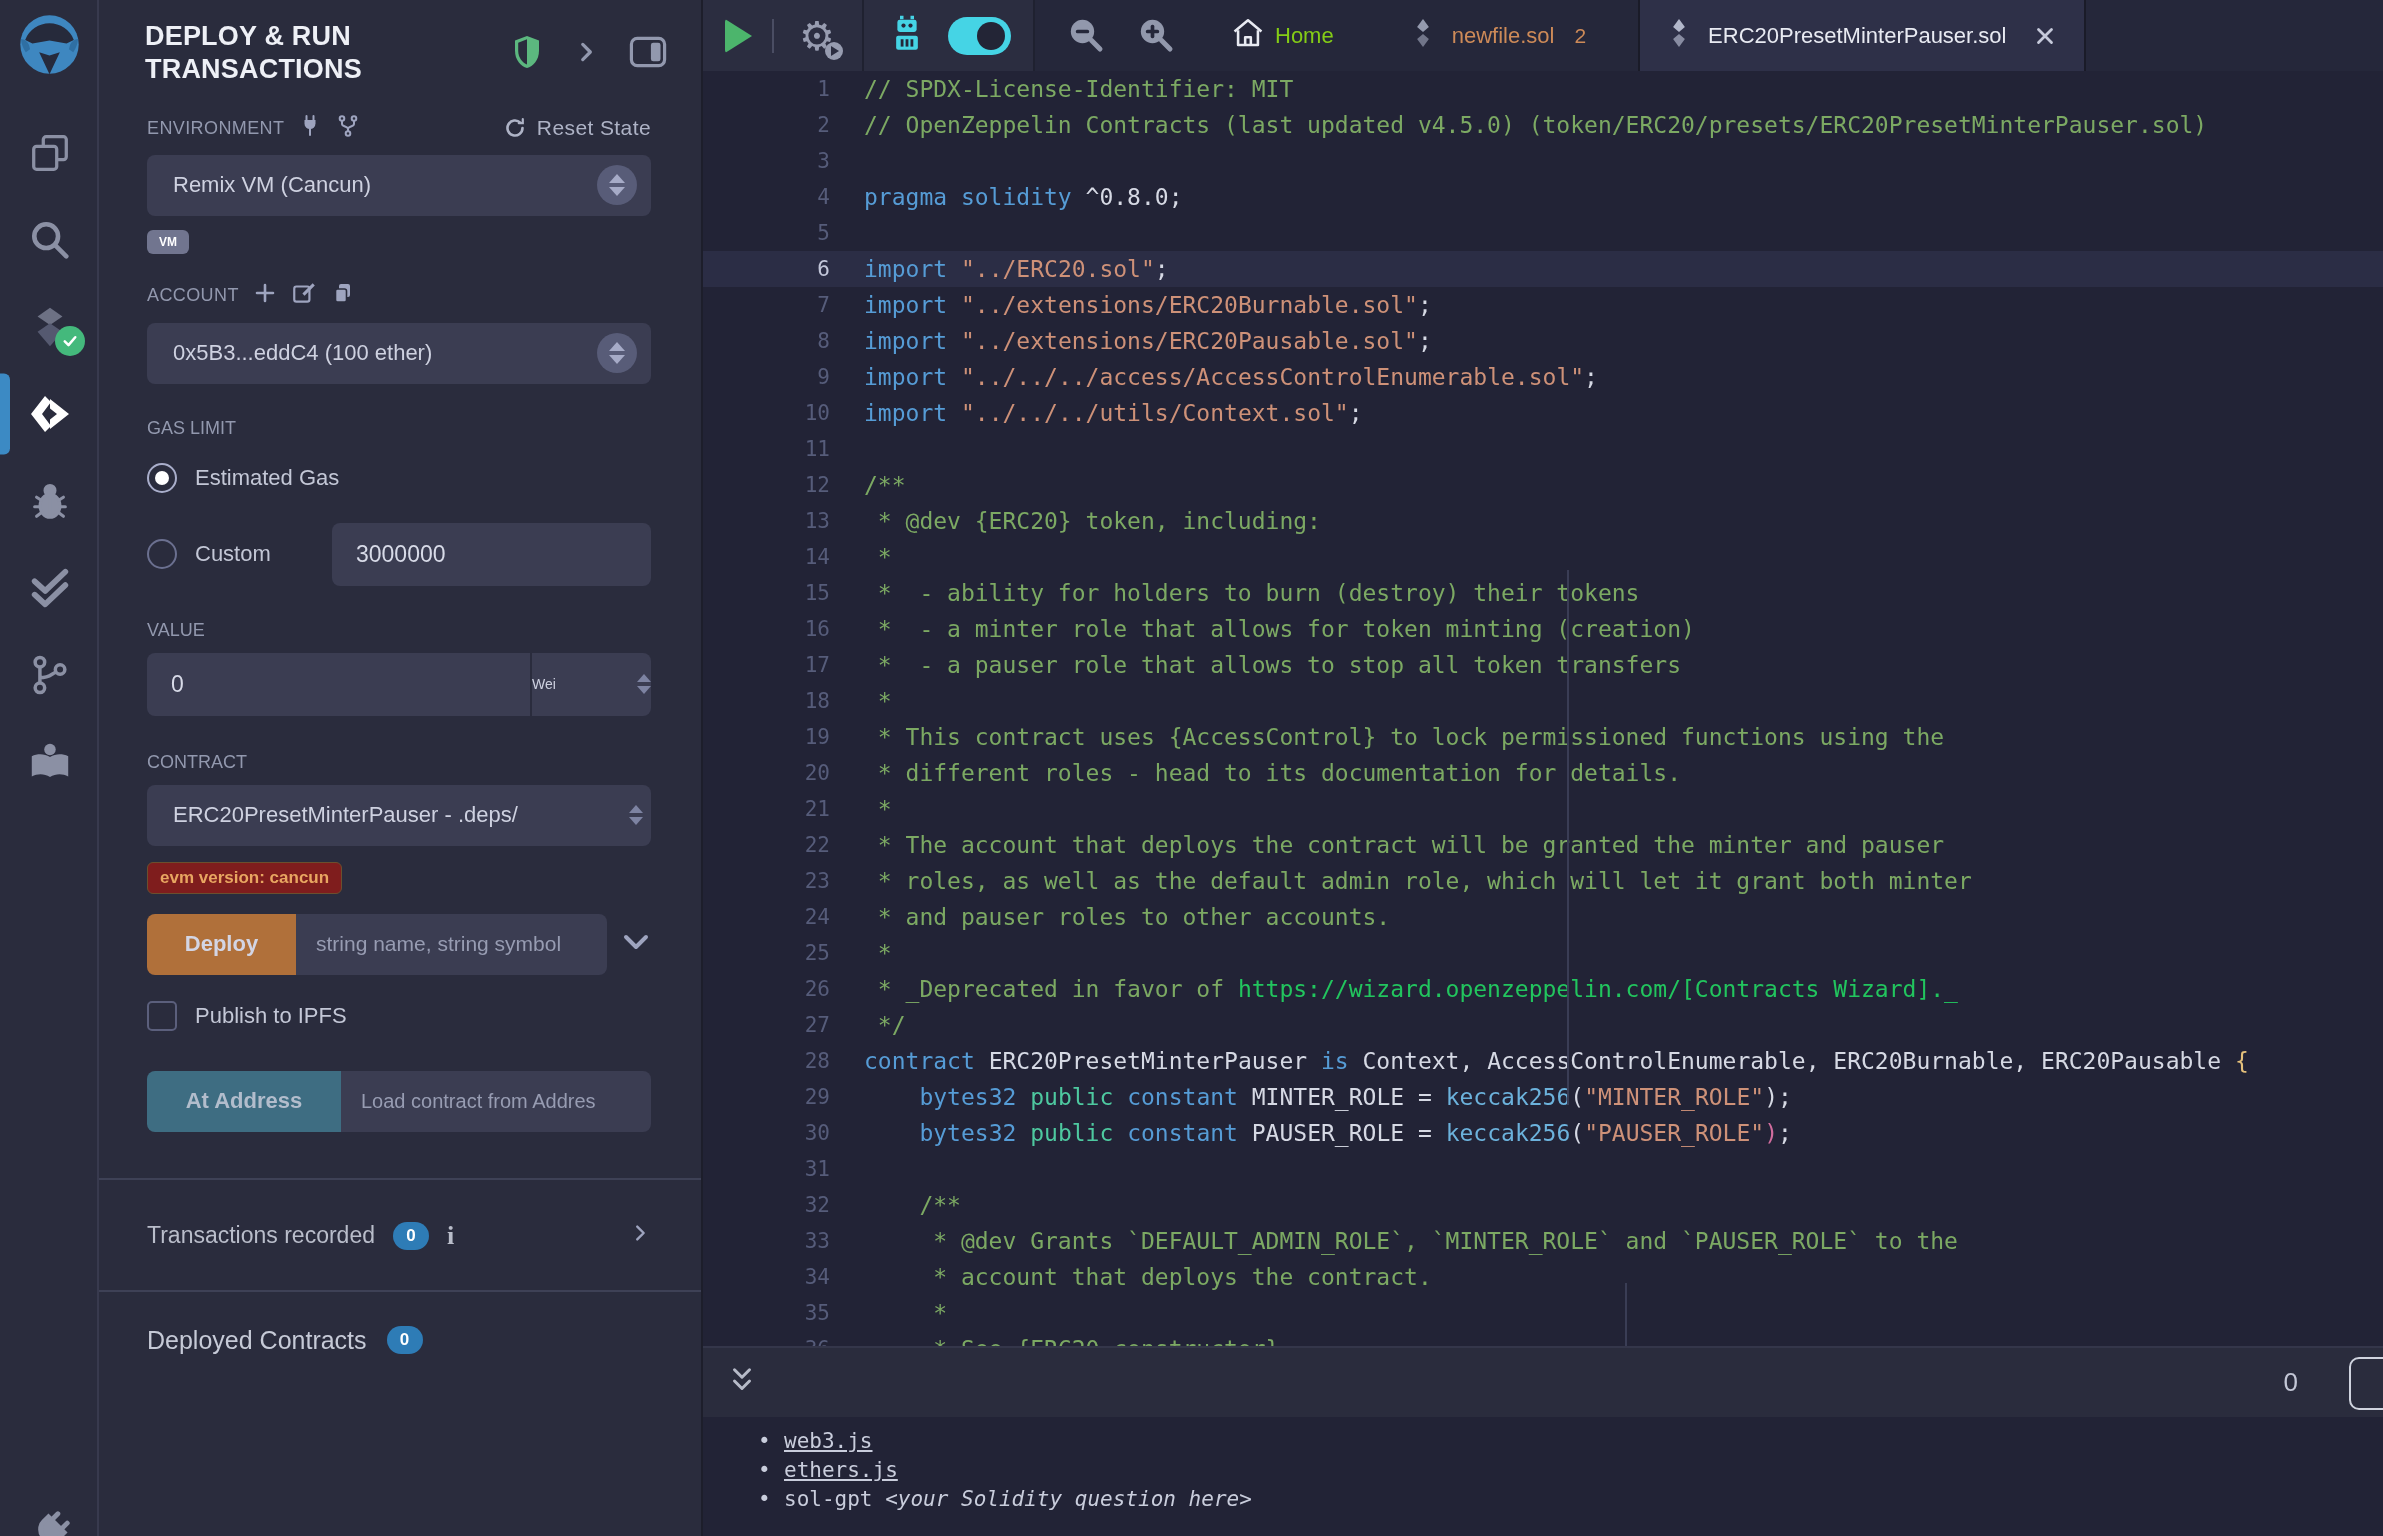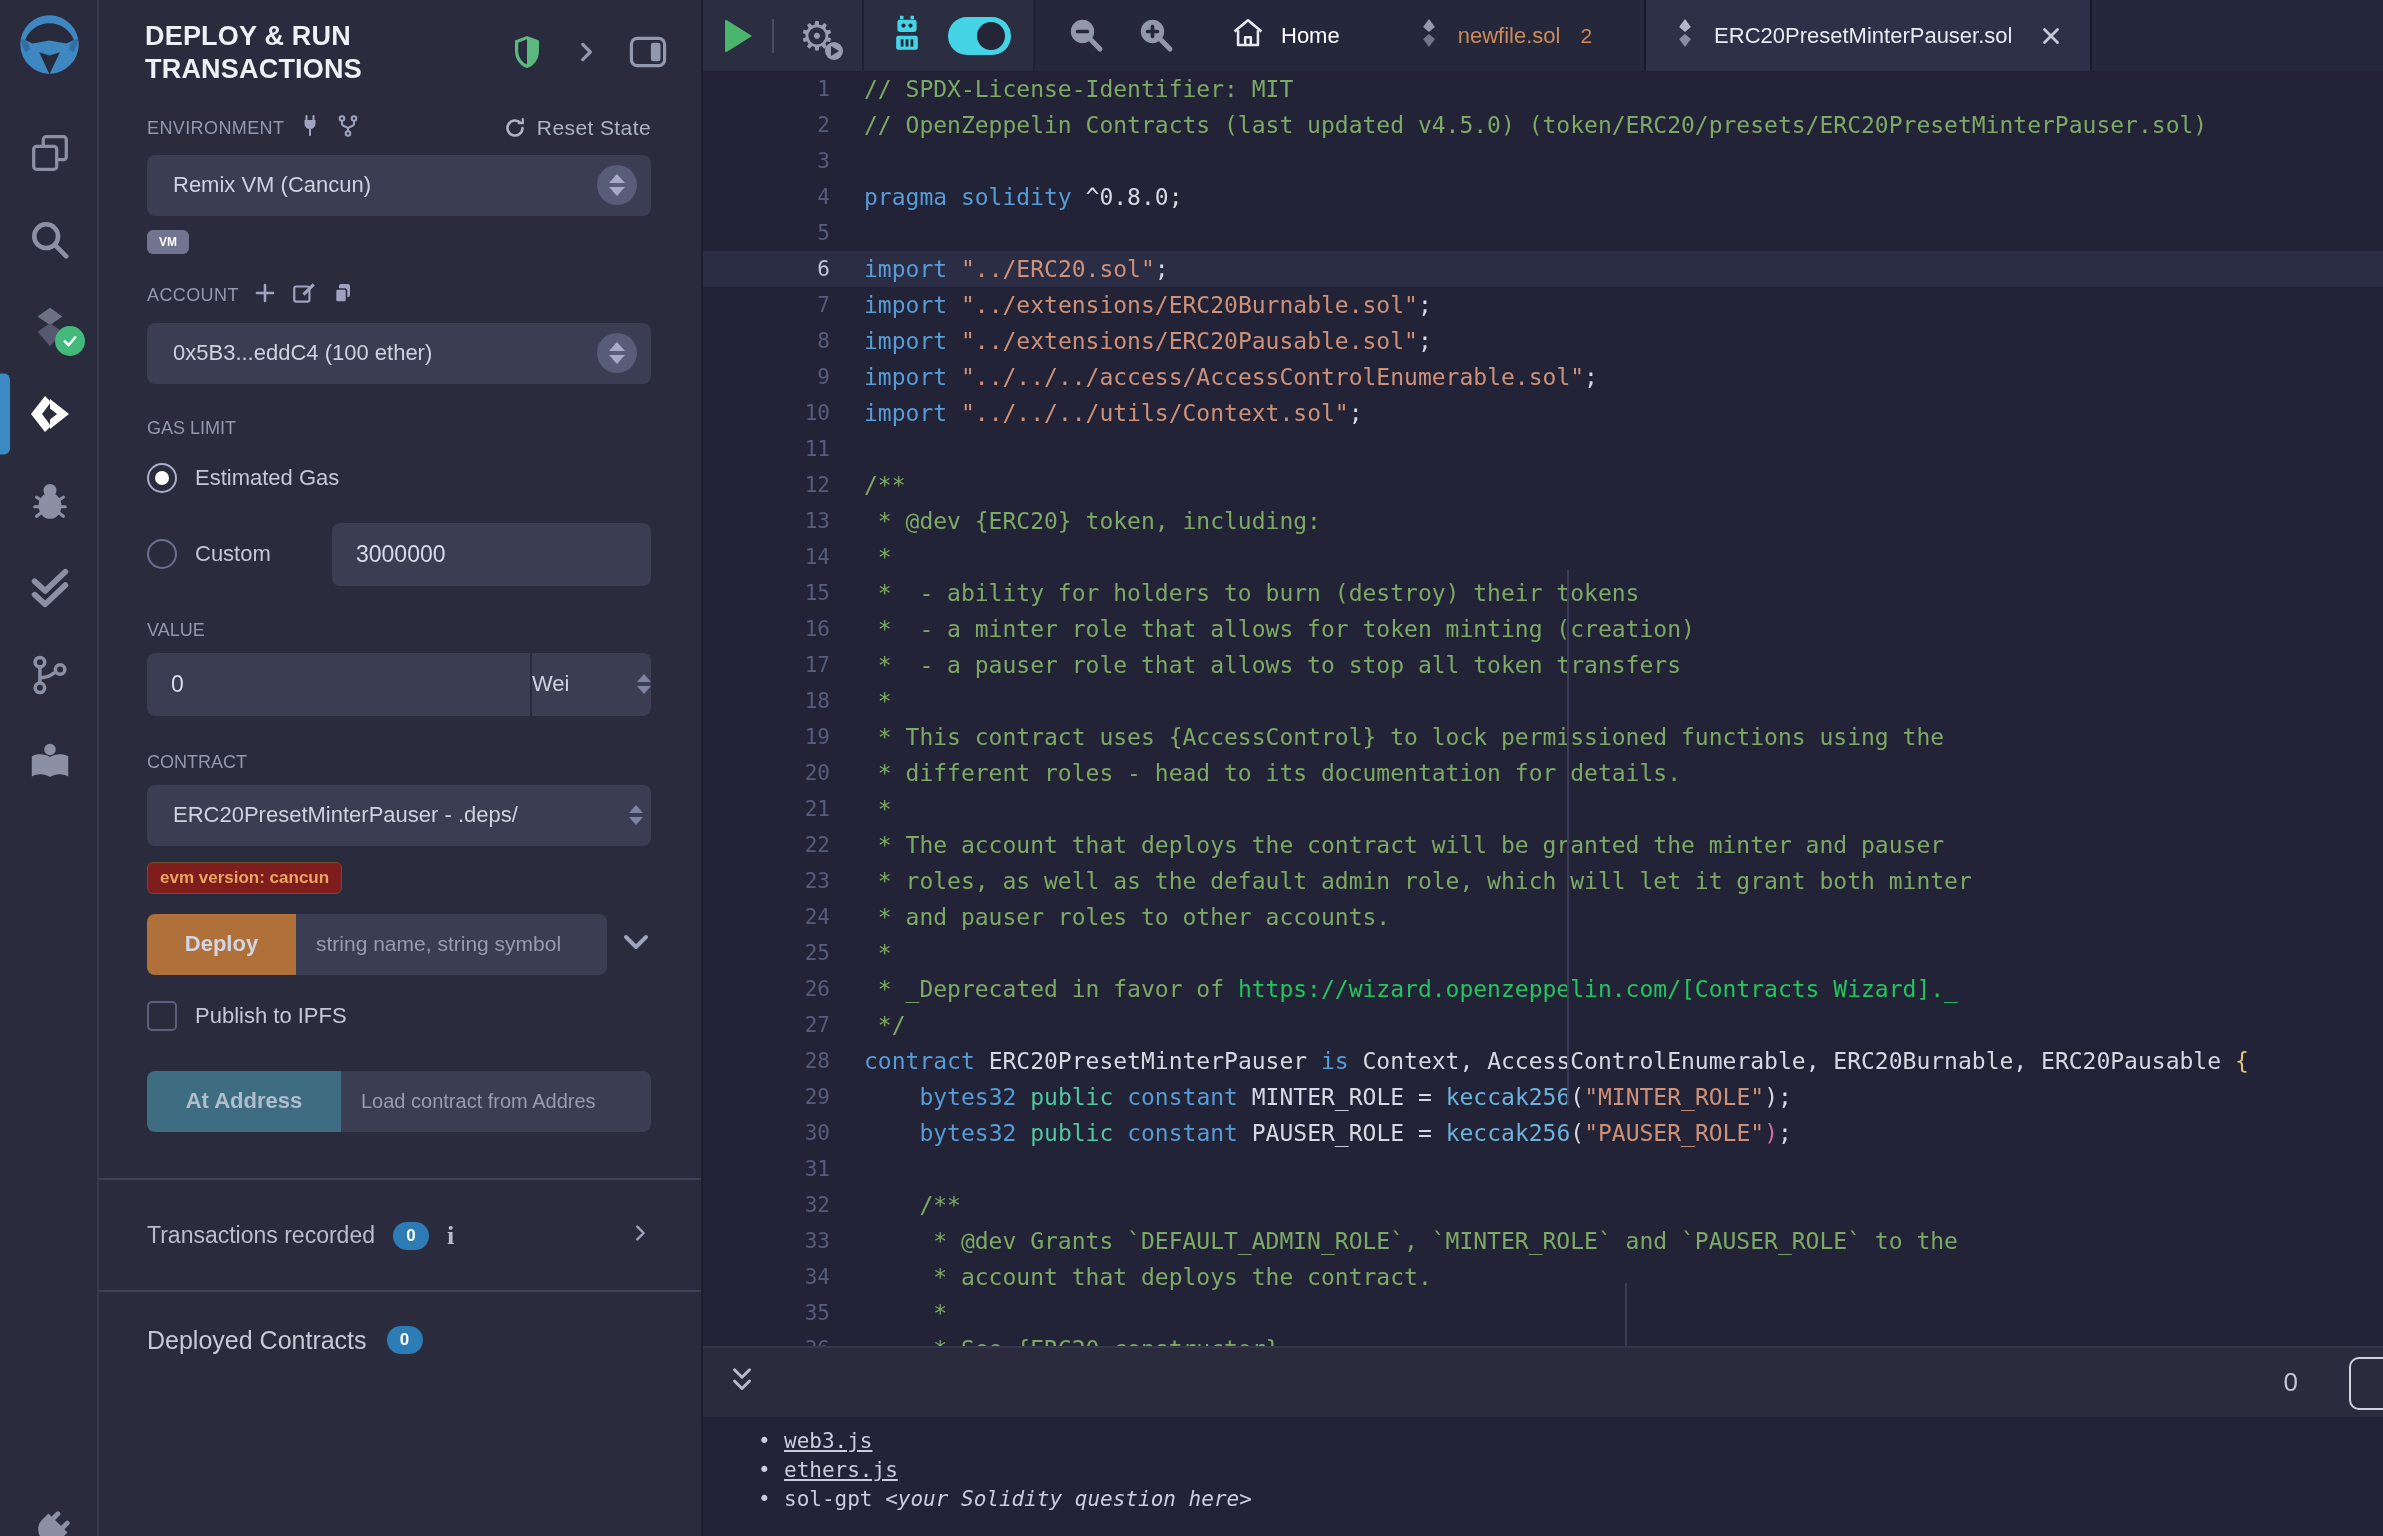--- a/index.html
+++ b/index.html
@@ -42,21 +42,21 @@
   .radio-row{display:flex;align-items:center;gap:18px;margin-top:24px;font-size:22px;color:#c3c7d6}
   .radio{width:30px;height:30px;border-radius:50%;border:2px solid #6b7090;flex:none;position:relative}
   .radio.sel{border-color:#a9aecb}
   .radio.sel::after{content:"";position:absolute;inset:6px;background:#fff;border-radius:50%}
   .gas-input{margin-left:auto;width:319px;height:63px;background:#3b3d52;border-radius:8px;border:none;
     color:#d8dbe8;font-size:23px;padding:0 24px;outline:none;font-family:"Liberation Sans",sans-serif}
   .value-row{display:flex;margin-top:12px}
   .value-input{flex:1;height:63px;background:#3b3d52;border:none;border-radius:8px 0 0 8px;color:#d8dbe8;
     font-size:23px;padding:0 24px;outline:none;font-family:"Liberation Sans",sans-serif}
   .wei-box{width:121px;height:63px;background:#3b3d52;border-left:2px solid #2a2c3d;border-radius:0 8px 8px 0;
-    display:flex;align-items:center;justify-content:center;gap:14px;font-size:22px;color:#ced1e0}
+    display:flex;align-items:center;justify-content:center;gap:14px;font-size:14px;color:#ced1e0}
   .evm-badge{display:inline-block;margin-top:16px;background:#7f1d1d;border:1px solid #6b4f2e;border-radius:6px;
     color:#e8a661;font-weight:700;font-size:17px;padding:5px 12px}
   .deploy-row{display:flex;align-items:center;margin-top:20px}
   .btn-deploy{width:158px;height:61px;background:#b0703a;border:none;border-radius:8px 0 0 8px;
     color:#d3d5e4;font-weight:700;font-size:22px;cursor:pointer;font-family:"Liberation Sans",sans-serif}
   .deploy-input{flex:1;height:61px;background:#3b3d52;border:none;border-radius:0 8px 8px 0;color:#d8dbe8;
     font-size:21px;padding:0 20px;outline:none;font-family:"Liberation Sans",sans-serif}
   .deploy-input::placeholder,.gas-input::placeholder,.addr-input::placeholder{color:#979cb2}
   .chev-exp{margin-left:14px;flex:none}
   .check-row{display:flex;align-items:center;gap:18px;margin-top:26px;font-size:22px;color:#c3c7d6}
@@ -83,21 +83,21 @@
     border-left:27px solid #4cb56c;border-radius:3px}
   .gear-wrap{position:relative;width:46px;height:46px;color:#979cb0}
   .gear-glyph{font-size:40px;line-height:46px;display:block;text-align:center}
   .gear-play{position:absolute;right:-3px;bottom:-1px;width:18px;height:18px;border-radius:50%;background:#979cb0;
     display:flex;align-items:center;justify-content:center}
   .gear-play::after{content:"";width:0;height:0;border-top:5px solid transparent;border-bottom:5px solid transparent;border-left:8px solid #2b2d40;margin-left:2px}
   .toggle{width:63px;height:38px;border-radius:19px;background:#45d4e5;position:relative}
   .toggle::after{content:"";position:absolute;right:6px;top:5px;width:28px;height:28px;border-radius:50%;background:#232536}
   .zoom-sec{display:flex;align-items:center;gap:30px;padding:0 30px}
   .tab{display:flex;align-items:center;gap:16px;padding:0 26px;font-size:22px;color:#9ba0b5}
-  .tab-home{gap:16px;color:#ffffff}
+  .tab-home{gap:10px;color:#84cc16}
   .tab-file{color:#cd8a58}
   .tab-badge{color:#cd8a58;font-size:21px;margin-left:4px}
   .tab-active{background:#2e3048;border-left:2px solid #1a1b28;border-right:2px solid #1a1b28;color:#e8eaf2;font-size:22px}
   .tab-close{margin-left:10px;display:flex;align-items:center}
 
   #codewrap{flex:none;height:1275px;background:#222336;position:relative;overflow:hidden;
     font-family:"DejaVu Sans Mono",monospace;font-size:23px}
   .line{display:flex;height:36px;line-height:36px;white-space:pre}
   .line .ln{width:127px;flex:none;text-align:right;color:#565c7a;font-size:21px}
   .line .lc{padding-left:34px}

